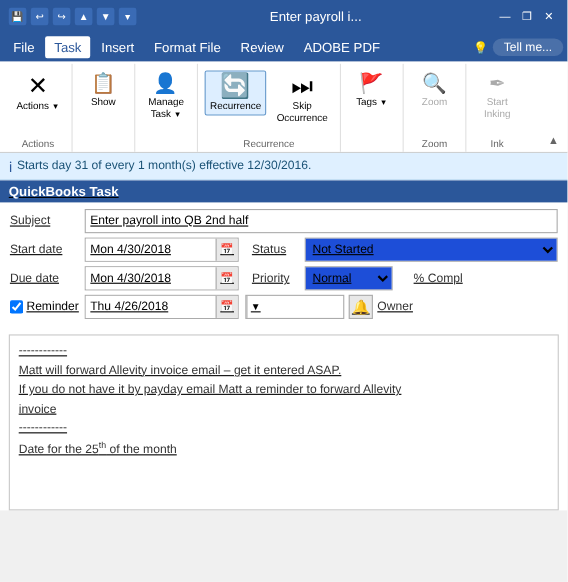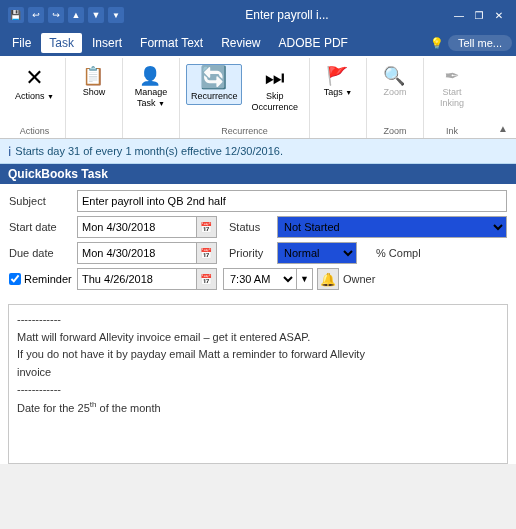--- a/index.html
+++ b/index.html
@@ -111,20 +111,21 @@
       color: #1a5276;
       display: flex;
       align-items: center;
       gap: 4px;
     }
 
     
     .task-form {
       background: white;
       flex: 1;
+      text-decoration: underline;
     }
     .task-header {
       background: #2b579a;
       color: white;
       padding: 3px 8px;
       font-size: 12px;
       font-weight: 600;
     }
     .form-body { padding: 6px 9px; }
     .form-row {
@@ -265,21 +266,21 @@
     <div class="title-ctrl">—</div>
     <div class="title-ctrl">❐</div>
     <div class="title-ctrl">✕</div>
   </div>
 </div>
 
 <div class="menu-bar">
   <div class="menu-item">File</div>
   <div class="menu-item active">Task</div>
   <div class="menu-item">Insert</div>
-  <div class="menu-item">Format Text</div>
+  <div class="menu-item">Format File</div>
   <div class="menu-item">Review</div>
   <div class="menu-item">ADOBE PDF</div>
   <div style="margin-left:auto; display:flex; align-items:center; gap:4px;">
     <span style="font-size:11px; color:white;">💡</span>
     <div class="menu-item" style="background: rgba(255,255,255,0.15); border-radius:10px; padding:2px 10px; font-size:11px;">Tell me...</div>
   </div>
 </div>
 
 <div class="ribbon">
   <div class="ribbon-content">
@@ -421,25 +422,20 @@
       <div class="reminder-check">
         <input type="checkbox" id="rem-check" checked="" style="">
         <label for="rem-check">Reminder</label>
       </div>
       <div class="date-input-wrap">
         <input type="text" value="Thu 4/26/2018" style="">
         <div class="date-btn">📅</div>
       </div>
       <div style="width:6px;"></div>
       <div class="time-select-wrap">
-        <select>
-          <option>7:30 AM</option>
-          <option>8:00 AM</option>
-          <option>9:00 AM</option>
-        </select>
         <div style="width:16px; border-left:1px solid #ababab; height:100%; display:flex; align-items:center; justify-content:center; font-size:9px; cursor:pointer;">▼</div>
       </div>
       <div class="bell-btn">🔔</div>
       <span class="owner-label">Owner</span>
     </div>
   </div>
 
   <div class="notes-area">
     <span>------------</span><br>
     <span>Matt will forward Allevity invoice email – get it entered ASAP.</span><br>

